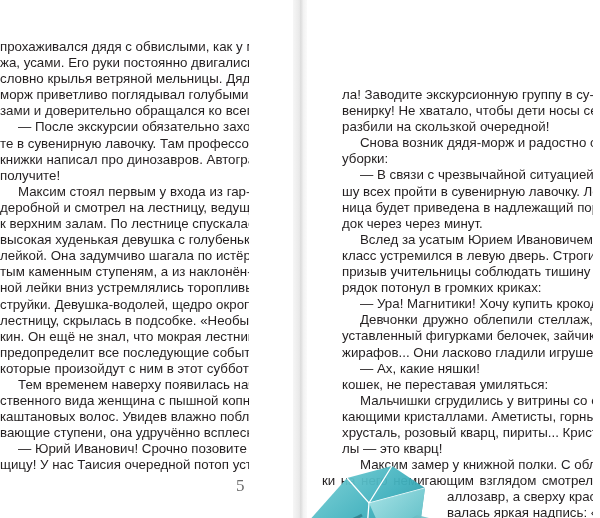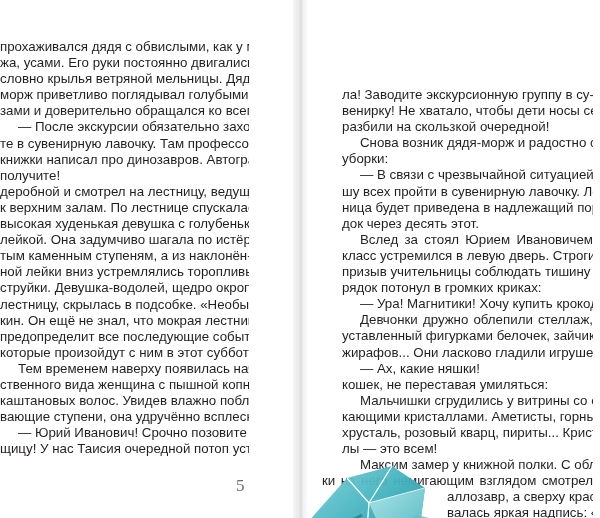--- a/index.html
+++ b/index.html
@@ -32,20 +32,21 @@
     <div class="text-block" id="left-text">
         <span class="line">прохаживался дядя с обвислыми, как у мор-</span>
         <span class="line">жа, усами. Его руки постоянно двигались,</span>
         <span class="line">словно крылья ветряной мельницы. Дядя-</span>
         <span class="line">морж приветливо поглядывал голубыми гла-</span>
         <span class="line last">зами и доверительно обращался ко всем:</span>
         <span class="line indent">— После экскурсии обязательно заходи-</span>
         <span class="line">те в сувенирную лавочку. Там профессор, он</span>
         <span class="line">книжки написал про динозавров. Автограф</span>
         <span class="line last">получите!</span>
+        <span class="line indent">Максим стоял первым у входа из гар-</span>
         <span class="line">деробной и смотрел на лестницу, ведущую</span>
         <span class="line">к верхним залам. По лестнице спускалась</span>
         <span class="line">высокая худенькая девушка с голубенькой</span>
         <span class="line">лейкой. Она задумчиво шагала по истёр-</span>
         <span class="line">тым каменным ступеням, а из наклонён-</span>
         <span class="line">ной лейки вниз устремлялись торопливые</span>
         <span class="line">струйки. Девушка-водолей, щедро окропив</span>
         <span class="line">лестницу, скрылась в подсобке. «Необыч-</span>
         <span class="line">кин. Он ещё не знал, что мокрая лестница</span>
         <span class="line">предопределит все последующие события,</span>
@@ -63,35 +64,35 @@
   <div class="page-right">
     <div class="text-block" id="right-text">
         <span class="line">ла! Заводите экскурсионную группу в су-</span>
         <span class="line">венирку! Не хватало, чтобы дети носы себе</span>
         <span class="line last">разбили на скользкой очередной!</span>
         <span class="line indent">Снова возник дядя-морж и радостно со-</span>
         <span class="line last">уборки:</span>
         <span class="line indent">— В связи с чрезвычайной ситуацией про-</span>
         <span class="line">шу всех пройти в сувенирную лавочку. Лест-</span>
         <span class="line">ница будет приведена в надлежащий поря-</span>
-        <span class="line last">док через десять этот.</span>
-        <span class="line indent">Вслед за стоял Юрием Ивановичем</span>
+        <span class="line last">док через через минут.</span>
+        <span class="line indent">Вслед за усатым Юрием Ивановичем</span>
         <span class="line">класс устремился в левую дверь. Строгий</span>
         <span class="line">призыв учительницы соблюдать тишину и по-</span>
         <span class="line last">рядок потонул в громких криках:</span>
         <span class="line indent">— Ура! Магнитики! Хочу купить крокодила!</span>
         <span class="line indent">Девчонки дружно облепили стеллаж,</span>
         <span class="line">уставленный фигурками белочек, зайчиков,</span>
         <span class="line">жирафов... Они ласково гладили игрушечных</span>
         <span class="line indent last">— Ах, какие няшки!</span>
         <span class="line last">кошек, не переставая умиляться:</span>
         <span class="line indent">Мальчишки сгрудились у витрины со свер-</span>
         <span class="line">кающими кристаллами. Аметисты, горный</span>
         <span class="line">хрусталь, розовый кварц, пириты... Кристал-</span>
-        <span class="line last">лы — это всем!</span>
+        <span class="line last">лы — это кварц!</span>
         <span class="line indent">Максим замер у книжной полки. С облож-</span>
         <span class="line" style="margin-left: -20px; width: 271px;">ки на него немигающим взглядом смотрел</span>
         <span class="line" style="margin-left: 105px;">аллозавр, а сверху красо-</span>
         <span class="line" style="margin-left: 105px;">валась яркая надпись: «Эра</span>
         <span class="line" style="margin-left: 105px;">динозавров». Девяткин взял</span>
         <span class="line" style="margin-left: 105px;">книгу и принялся перелисты-</span>
         <span class="line" style="margin-left: 105px;">вать страницы. Чем дальше</span>
       </div>
     <svg class="crystal" viewBox="0 0 160 103" xmlns="http://www.w3.org/2000/svg">
       <defs>

